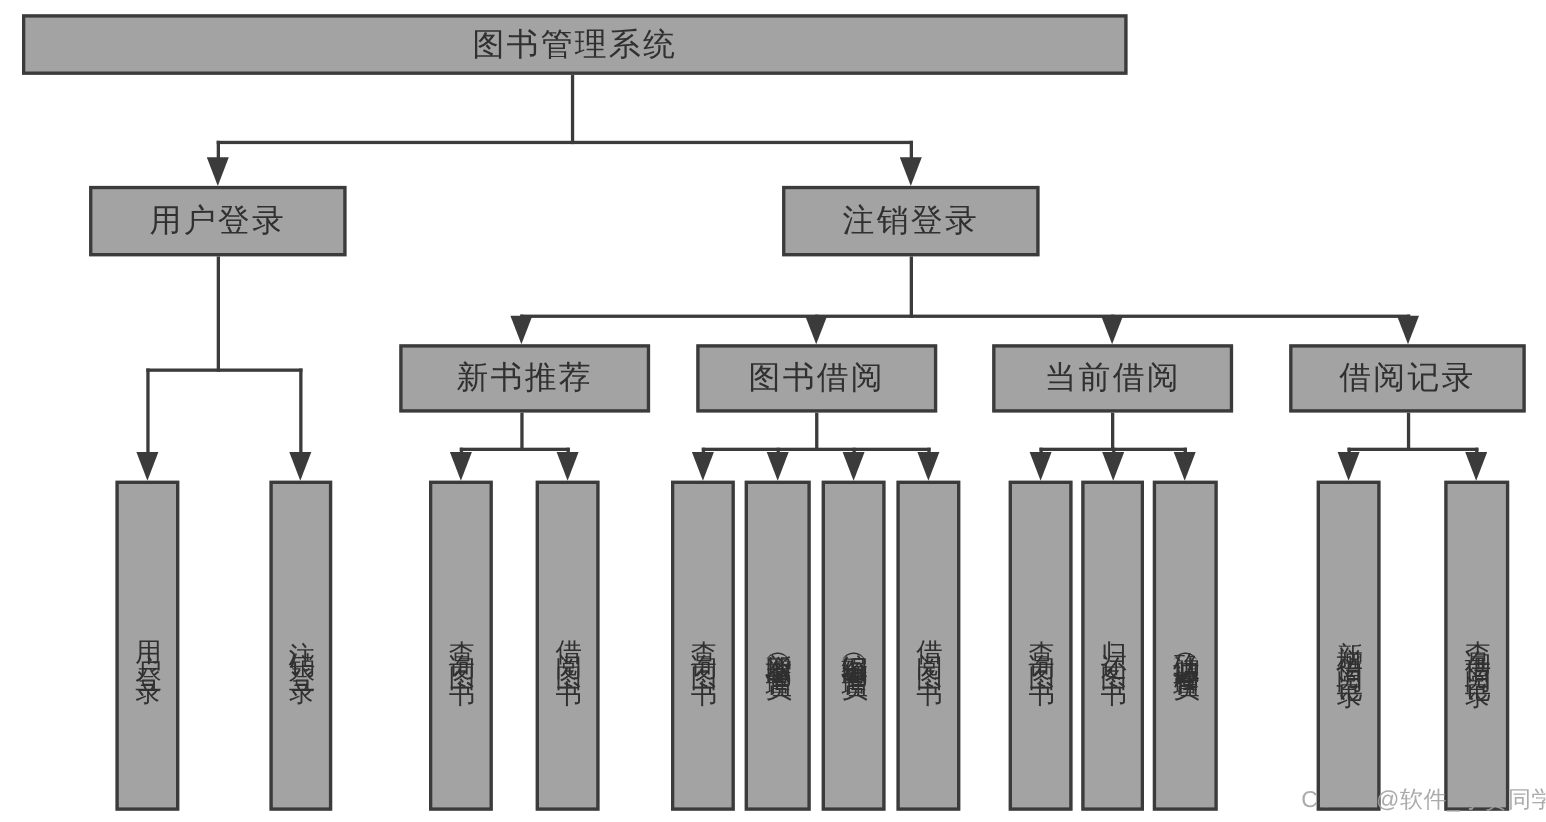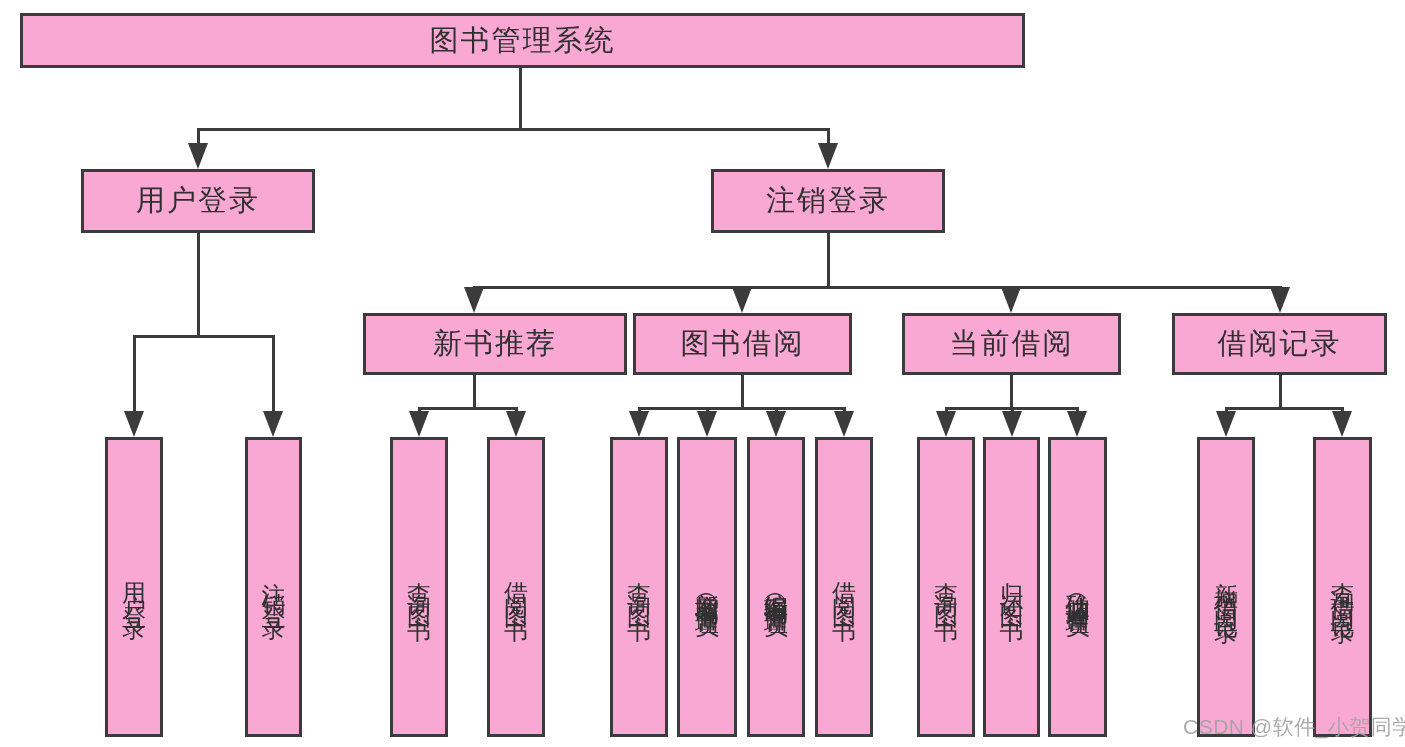--- a/index.html
+++ b/index.html
@@ -15,21 +15,21 @@
     width:1405px;height:747px;
     background:var(--bg);
     overflow:hidden;
     font-family:"Liberation Sans","DejaVu Sans",sans-serif;
     color:var(--text);
   }
   .box{
     position:absolute;
     box-sizing:border-box;
     border:3px solid var(--border);
-    background:#f9a8d4;
+    background:#a3a3a3;
     display:flex;
     align-items:center;
     justify-content:center;
     z-index:2;
   }
   .box.h{
     font-size:29px;
     letter-spacing:2px;
     white-space:nowrap;
   }
@@ -69,21 +69,21 @@
 </head>
 <body>
 
 <div class="canvas">
 
   <div class="box h" style="left:20px;top:13px;width:1005px;height:55px">图书管理系统</div>
 
   <div class="box h" style="left:81px;top:169px;width:234px;height:64px">用户登录</div>
   <div class="box h" style="left:711px;top:169px;width:234px;height:64px">注销登录</div>
 
-  <div class="box h" style="left:363px;top:313px;width:264px;height:62px">新书推荐</div>
+  <div class="box h" style="left:363px;top:313px;width:228px;height:62px">新书推荐</div>
   <div class="box h" style="left:633px;top:313px;width:219px;height:62px">图书借阅</div>
   <div class="box h" style="left:902px;top:313px;width:219px;height:62px">当前借阅</div>
   <div class="box h" style="left:1172px;top:313px;width:215px;height:62px">借阅记录</div>
 
   <div class="box v" style="left:105px;top:437px;width:58px;height:300px">
     <span class="vt">用户登录</span>
   </div>
   <div class="box v" style="left:245px;top:437px;width:57px;height:300px">
     <span class="vt">注销登录</span>
   </div>

